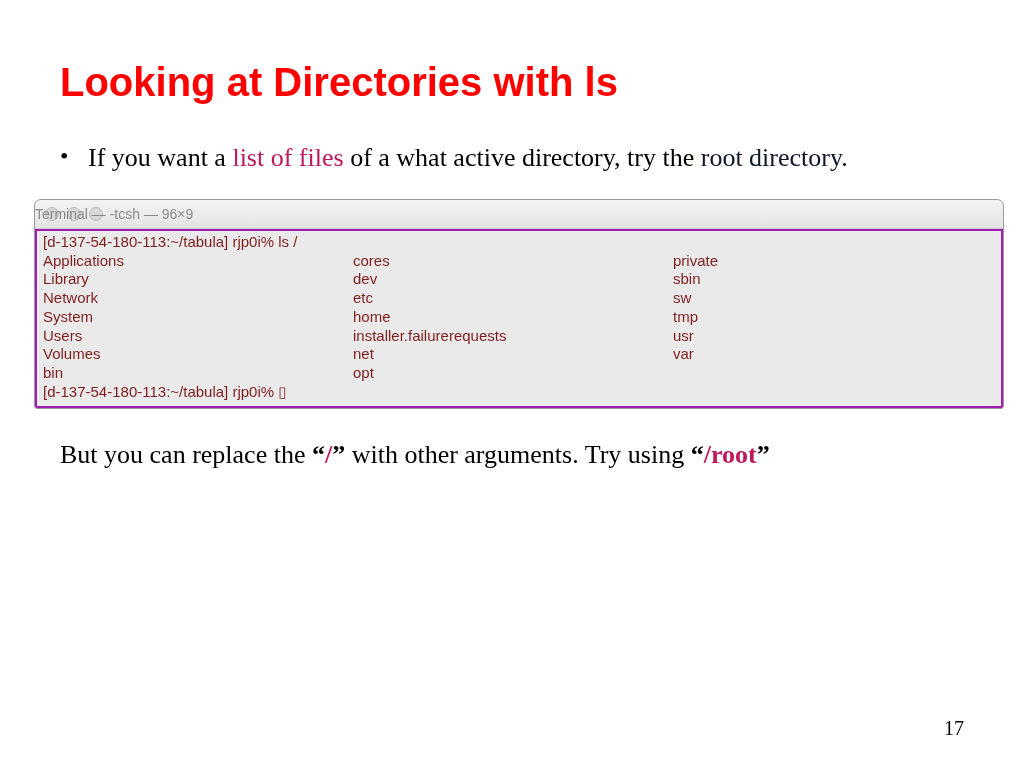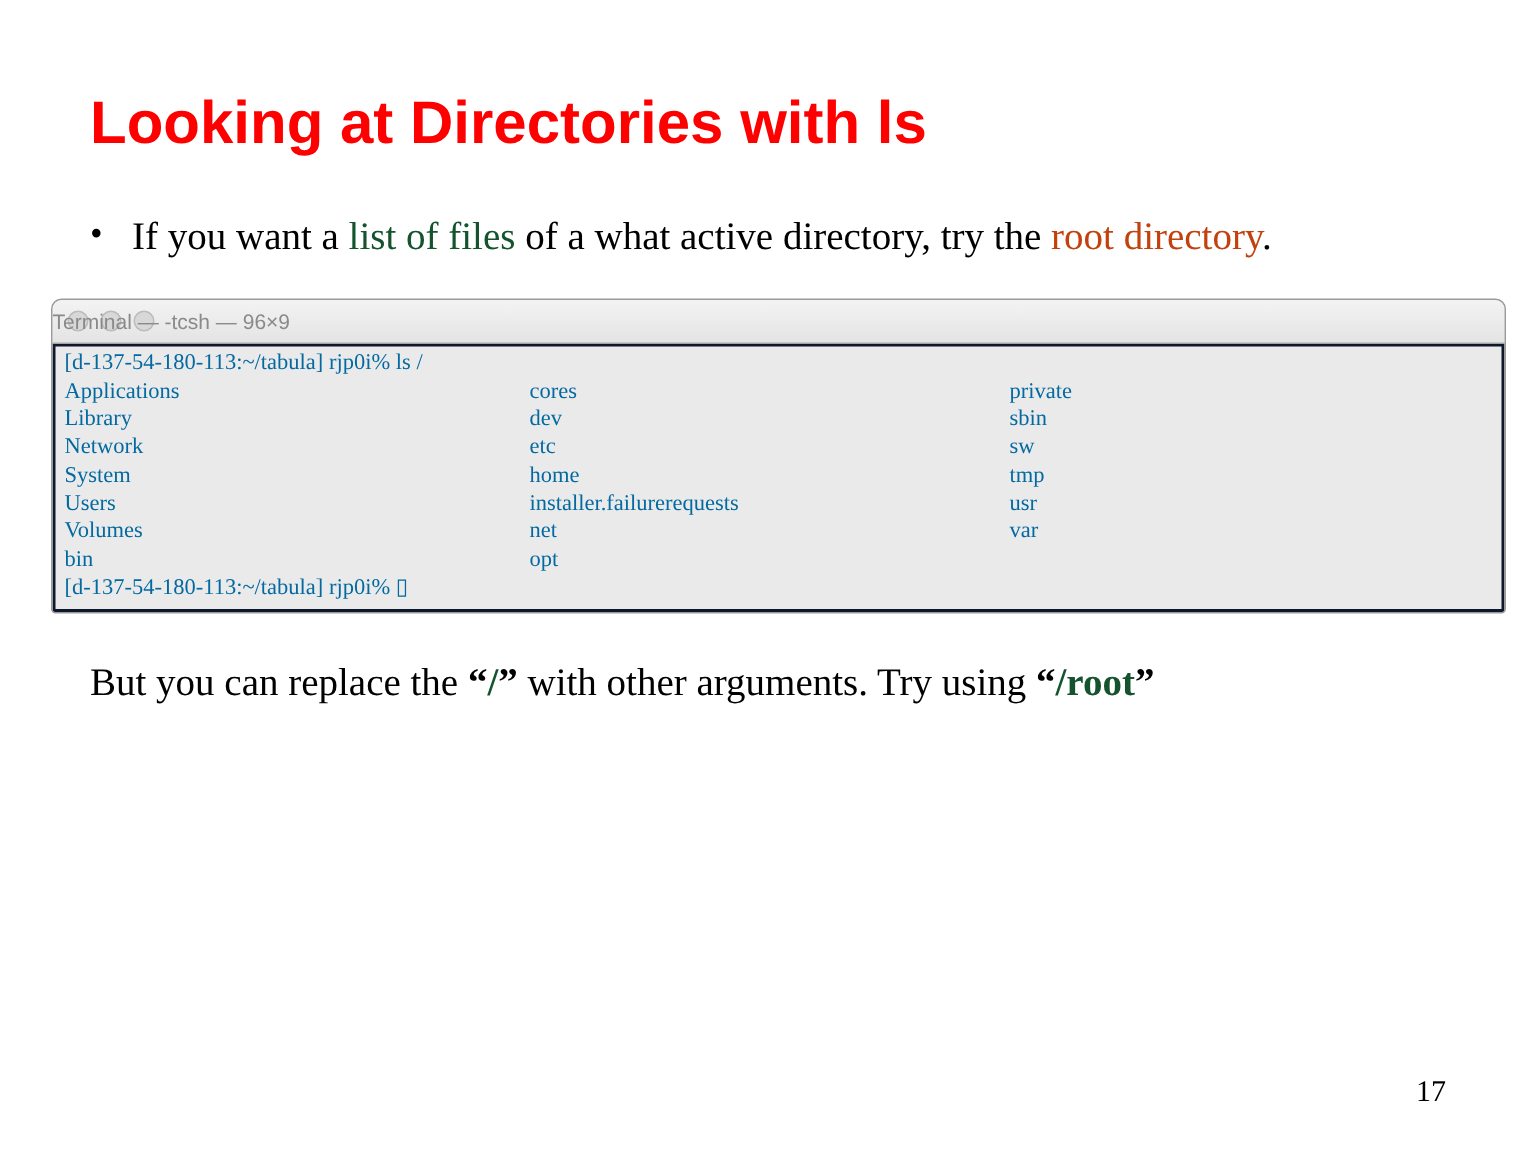--- a/index.html
+++ b/index.html
@@ -30,22 +30,22 @@
     padding-left: 28px;
     position: relative;
   }
   .bullet::before {
     content: "•";
     position: absolute;
     left: 0;
     top: 0;
     font-size: 24px;
   }
-  .red { color: #14532d; }
-  .green { color: #c2410c; }
+  .red { color: #be185d; }
+  .green { color: #0f172a; }
   .bold { font-weight: bold; }
 
   .terminal-window {
     margin: 0 0 28px -26px;
     width: 968px;
     border-radius: 7px 7px 3px 3px;
     overflow: hidden;
     box-shadow: 0 0 0 1px #bdbdbd inset;
     background: #efefef;
     border: 1px solid #9a9a9a;
@@ -71,28 +71,28 @@
     border: 1px solid #bcbcbc;
   }
   .win-title {
     position: absolute;
     left: 0; right: 0;
     font-family: -apple-system, "Helvetica Neue", Arial, sans-serif;
     font-size: 14px;
     color: #8a8a8a;
   }
   .term-body {
-    font-family: Liberation Serif, serif;
+    font-family: Liberation Sans, sans-serif;
     font-size: 15px;
     line-height: 1.25;
     background: #eaeaea;
-    color: #0369a1;
+    color: #7f1d1d;
     padding: 2px 6px 4px 6px;
     white-space: pre;
-    border: 2px solid #0f172a;
+    border: 2px solid #a21caf;
   }
   .term-row { display: flex; }
   .col1 { width: 310px; }
   .col2 { width: 320px; }
   .col3 { flex: 1; }
 
   .para {
     font-size: 26px;
     line-height: 1.35;
     margin: 0 0 28px 0;

